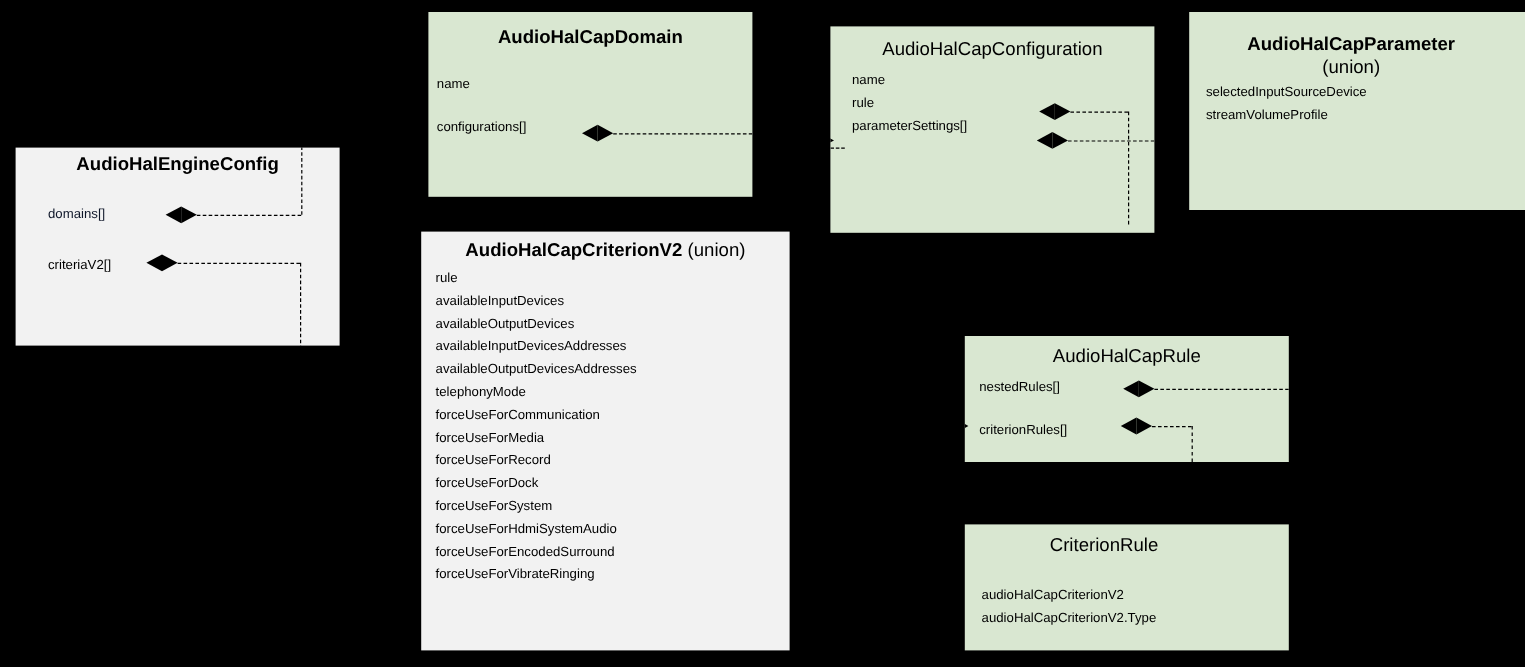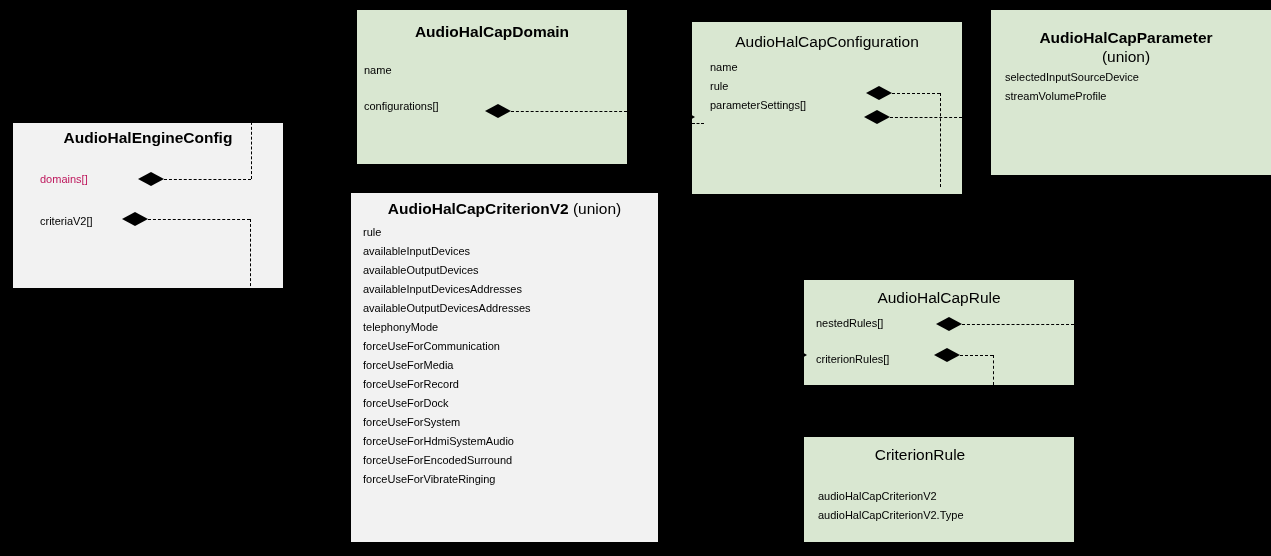--- a/index.html
+++ b/index.html
@@ -39,21 +39,21 @@
   }
   .title .plain { font-weight: normal; }
 
   .attr {
     color: #000000;
     font-size: 11px;
     line-height: 19px;
     white-space: nowrap;
     position: relative;
   }
-  .attr.green-text { color: #be185d; }
+  .attr.green-text { color: #0f172a; }
 
   .attrs { position: absolute; }
 
   
   .hline {
     position: absolute;
     height: 0;
     border-top: 1.4px dashed #000000;
   }
   .vline {

